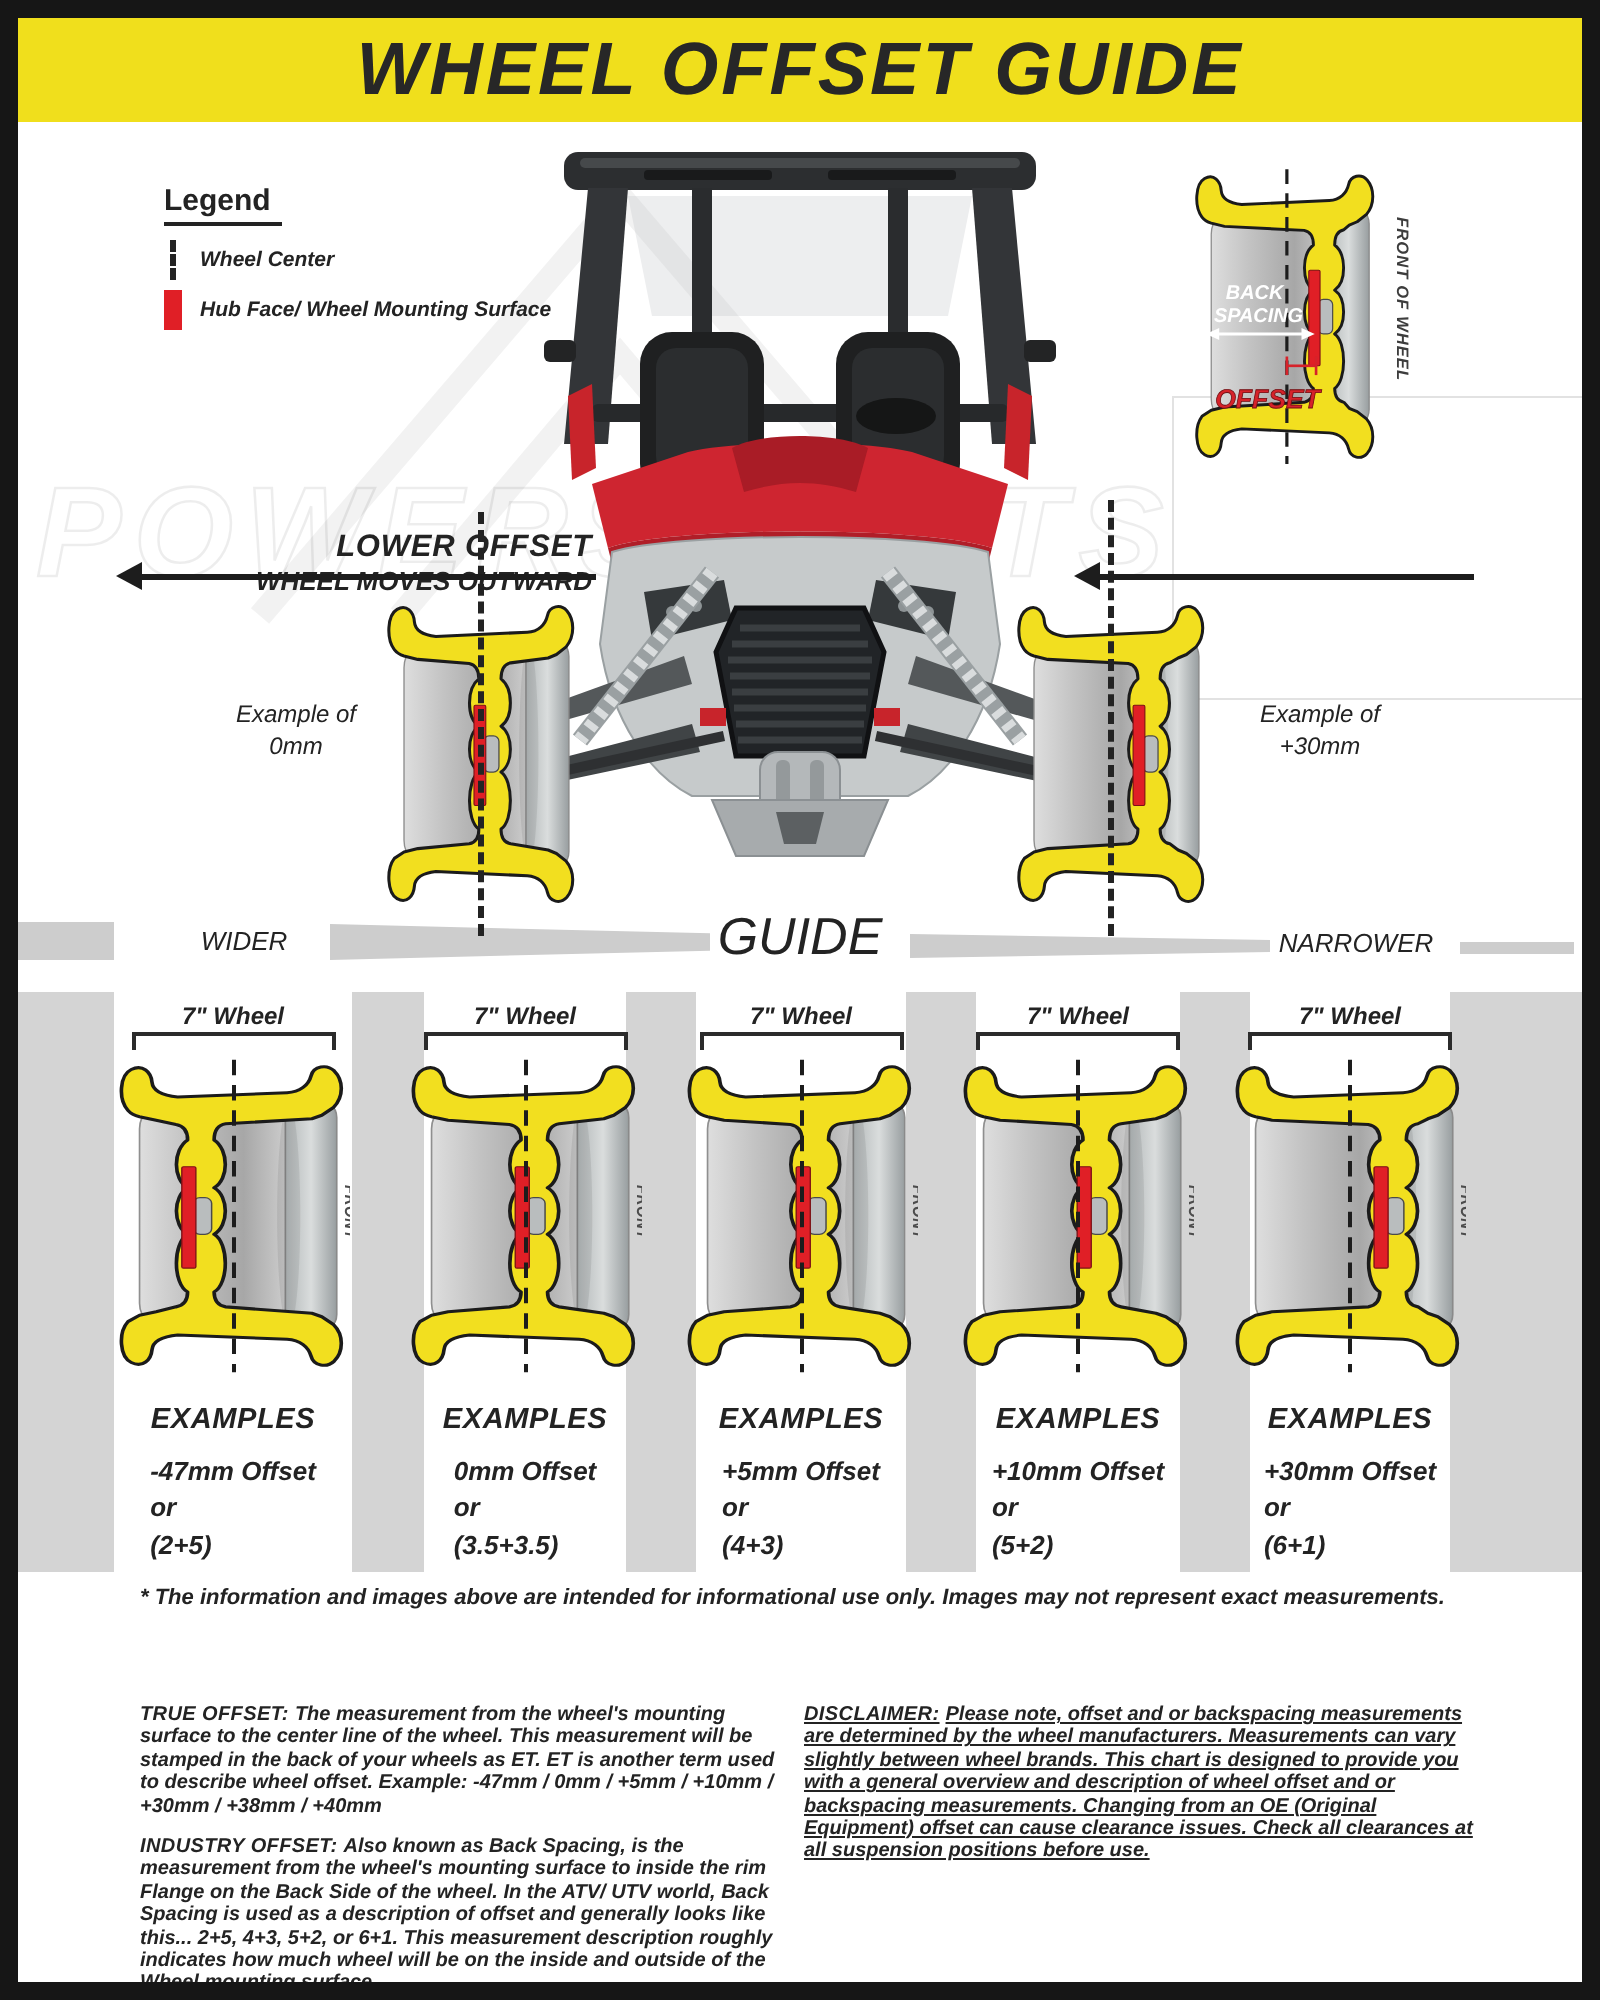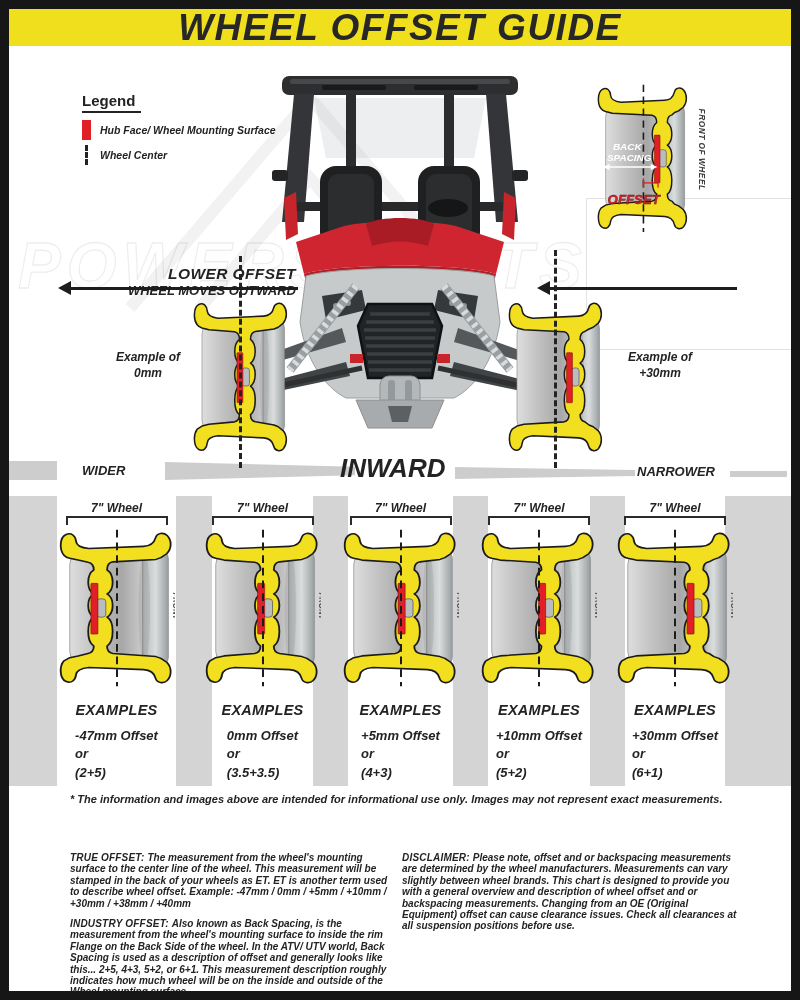--- a/index.html
+++ b/index.html
@@ -1,62 +1,62 @@
 <!DOCTYPE html>
 <html><head>
 <meta charset="utf-8">
 <style>
   html,body{margin:0;padding:0;background:#777;}
   .page{position:relative;width:800px;height:1000px;background:#ffffff;overflow:hidden;
         font-family:"Liberation Sans",sans-serif;color:#232323;margin:0 auto;}
   .frame{position:absolute;inset:0;border:9px solid #161616;z-index:60;pointer-events:none;}
-  .header{position:absolute;left:9px;top:9px;width:782px;height:37px;background:#f0df1c;
+  .header{position:absolute;left:9px;top:9px;width:782px;height:52px;background:#f0df1c;
           display:flex;align-items:center;justify-content:center;z-index:55;}
   .header h1{font-size:37px;font-weight:800;font-style:italic;letter-spacing:1.5px;color:#272727;margin:0;}
   
   .wm{position:absolute;left:10px;top:58px;z-index:0;}
   
   .legend{position:absolute;left:82px;top:92px;width:250px;z-index:6;}
   .legend .ltitle{font-size:15px;font-weight:800;border-bottom:2px solid #232323;
                   display:inline-block;padding:0 6px 2px 0;margin-bottom:7px;}
   .lrow{display:flex;align-items:center;gap:9px;margin-bottom:5px;}
   .sw-red{width:9px;height:20px;background:#e01f26;flex:none;}
   .sw-dash{width:0;height:20px;border-left:3px dashed #232323;flex:none;margin-left:3px;margin-right:3px;}
   .lrow span{font-size:10.5px;font-style:italic;font-weight:600;}
   
   .atxt{position:absolute;z-index:12;line-height:1.25;margin-top:16px;}
   .atxt .t1{font-size:15.5px;font-weight:800;font-style:italic;letter-spacing:.4px;}
   .atxt .t2{font-size:13px;font-weight:600;font-style:italic;}
   .arrow-line{position:absolute;height:0;border-top:3px solid #1d1d1d;z-index:12;}
   .ah{position:absolute;width:0;height:0;border-top:7px solid transparent;border-bottom:7px solid transparent;
       border-right:13px solid #1d1d1d;z-index:12;}
-  .exlabel{position:absolute;text-align:center;font-size:12px;font-style:italic;font-weight:700;z-index:12;line-height:1.3;}
+  .exlabel{position:absolute;text-align:center;font-size:12px;font-style:italic;font-weight:400;z-index:12;line-height:1.3;}
   .panel{position:absolute;left:586px;top:198px;width:207px;height:150px;background:#fff;border:1px solid #e2e2e2;z-index:2;}
   .dash-v{position:absolute;width:0;border-left:3px dashed #232323;z-index:11;}
   .vehicle{position:absolute;left:238px;top:70px;width:324px;height:384px;z-index:4;}
   .wheelbox{position:absolute;z-index:10;}
   .bigwheel{left:597px;top:82px;width:136px;height:156px;}
   .flankL{left:193px;top:297px;width:97px;height:160px;}
   .flankR{left:508px;top:297px;width:97px;height:160px;}
   
-  .stancetxt{position:absolute;text-align:left;font-style:italic;font-weight:700;z-index:6;}
+  .stancetxt{position:absolute;text-align:center;font-style:italic;font-weight:400;z-index:6;}
   .wedge{position:absolute;background:#cdcdcd;z-index:1;}
   
   .stripe{position:absolute;top:496px;height:290px;background:#d4d4d4;z-index:1;}
   .col{position:absolute;top:497px;height:292px;display:flex;flex-direction:column;align-items:center;z-index:5;overflow:visible;}
   .wsize{font-size:12px;font-style:italic;font-weight:600;margin-top:4px;white-space:nowrap;}
   .bracket{width:98px;height:7px;border:2px solid #2b2b2b;border-bottom:none;margin-top:1px;flex:none;}
   .colwheel{width:116px;height:162px;margin-top:2px;flex:none;}
   .wex{font-size:14.5px;font-weight:800;font-style:italic;margin-top:13px;letter-spacing:.3px;white-space:nowrap;}
   .woff{margin-top:9px;text-align:left;font-size:13px;font-style:italic;font-weight:600;line-height:1.42;white-space:nowrap;}
   
   .footnote{position:absolute;left:70px;top:793px;width:670px;font-size:11px;font-style:italic;font-weight:600;z-index:5;}
   .pcol{position:absolute;top:813px;z-index:5;margin-top:39px;}
   .pcolL{left:70px;width:327px;}
-  .pcolR{left:402px;width:336px;}
+  .pcolR{left:402px;width:336px;text-decoration:underline;}
   .para{font-size:10px;font-style:italic;font-weight:600;line-height:1.14;margin:0 0 9px 0;}
   .para b{font-weight:800;font-style:italic;margin-right:3px;letter-spacing:.2px;}
   .logo{position:absolute;left:528px;top:928px;width:208px;height:56px;background:#c1232b;border:2px solid #a91d25;
         border-radius:10px;box-shadow:inset 0 0 0 3px #c1232b, inset 0 0 0 5px #ffffff;
         display:flex;align-items:center;justify-content:center;z-index:5;}
   .logo .bt{color:#fff;font-size:27px;font-weight:800;letter-spacing:2.5px;}
   .logo sup{font-size:9px;vertical-align:top;line-height:1;}
   svg{display:block;}
 </style>
 </head>
@@ -88,26 +88,26 @@
   </div>
 
   <svg class="wm" width="600" height="260" viewBox="0 0 600 260">
     <path d="M120,250 L300,40 L480,250 M190,250 L300,120 L410,250" fill="none" stroke="rgba(0,0,0,0.05)" stroke-width="12"></path>
     <text x="8" y="230" font-size="64" font-weight="900" font-style="italic" letter-spacing="6" fill="none" stroke="rgba(0,0,0,0.07)" stroke-width="1.3">POWERSPORTS</text>
   </svg>
 
   <div class="legend">
     <div class="ltitle">Legend</div>
     <div class="lrow">
+      <div class="sw-dash"></div>
+      <span>Wheel Center</span>
+    </div>
+    <div class="lrow">
       <div class="sw-red"></div>
       <span>Hub Face/ Wheel Mounting Surface</span>
-    </div>
-    <div class="lrow">
-      <div class="sw-dash"></div>
-      <span>Wheel Center</span>
     </div>
   </div>
 
   <div class="panel"></div>
 
   <svg class="vehicle" viewBox="0 0 324 384">
     <rect x="44" y="6" width="236" height="19" rx="7" fill="#2c2e30"></rect>
     <rect x="52" y="9" width="220" height="5" rx="2.5" fill="#46494b"></rect>
     <rect x="84" y="15" width="64" height="5" rx="2" fill="#191a1b"></rect>
     <rect x="176" y="15" width="64" height="5" rx="2" fill="#191a1b"></rect>
@@ -234,21 +234,21 @@
     <div>0mm</div>
   </div>
   <div class="exlabel" style="left:610px;top:350px;width:100px">
     <div>Example of</div>
     <div>+30mm</div>
   </div>
 
   <div class="wedge" style="left:9px;top:461px;width:48px;height:19px"></div>
   <div class="stancetxt" style="left:82px;top:463px;width:80px;font-size:13px">WIDER</div>
   <div class="wedge" style="left:165px;top:462px;width:190px;height:18px;clip-path:polygon(0 0,100% 26%,100% 74%,0 100%)"></div>
-  <div class="stancetxt" style="left:340px;top:453px;width:120px;font-size:26px">INWARD</div>
+  <div class="stancetxt" style="left:340px;top:453px;width:120px;font-size:26px">GUIDE</div>
   <div class="wedge" style="left:455px;top:467px;width:180px;height:12px;clip-path:polygon(0 0,100% 25%,100% 75%,0 100%)"></div>
   <div class="stancetxt" style="left:637px;top:464px;width:82px;font-size:13px">NARROWER</div>
   <div class="wedge" style="left:730px;top:471px;width:57px;height:6px"></div>
 
   <div class="stripe" style="left:9px;width:48px"></div>
   <div class="stripe" style="left:176px;width:36px"></div>
   <div class="stripe" style="left:313px;width:35px"></div>
   <div class="stripe" style="left:453px;width:35px"></div>
   <div class="stripe" style="left:590px;width:35px"></div>
   <div class="stripe" style="left:725px;width:66px"></div>

